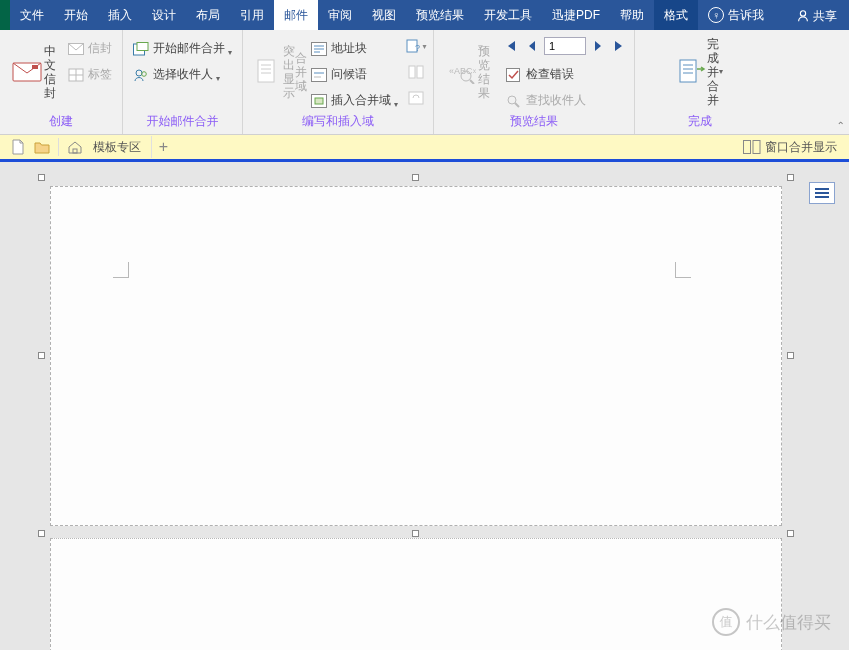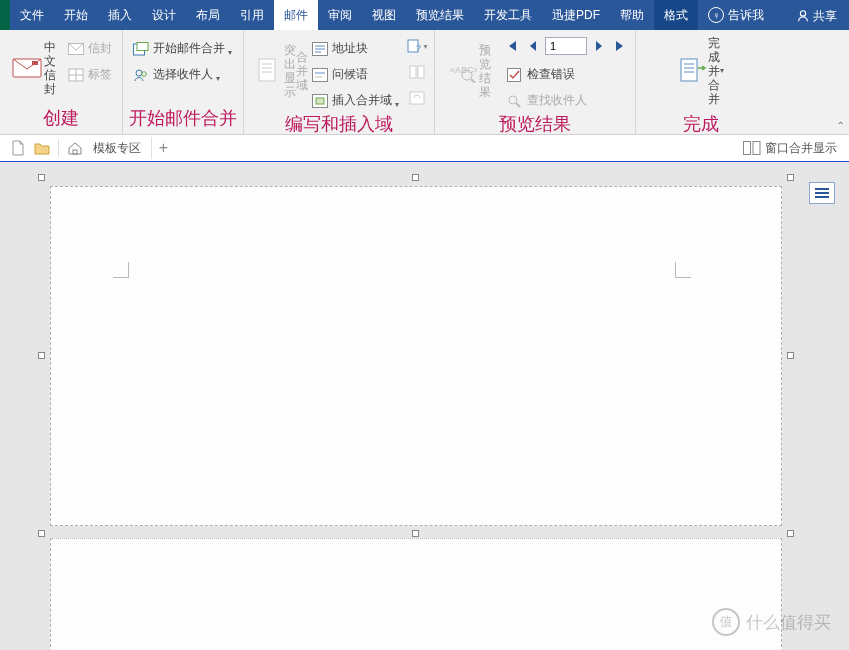--- a/index.html
+++ b/index.html
@@ -11,40 +11,40 @@
 .tabbar .tab.active { background: #fff; color: #2a569a; }
 .tabbar .tab.format { background: #174689; text-align: right; }
 .tabbar .spacer { flex: 1; }
 .tabbar .help-icon { width: 16px; height: 16px; border: 1.5px solid #fff; border-radius: 50%; display: flex; align-items: center; justify-content: center; font-size: 11px; margin-right: 4px; }
 .tabbar .share { display: flex; align-items: center; padding: 16px 12px; }
 .tabbar .share svg { margin-right: 3px; }
 
 .ribbon { height: 105px; background: #f1f1f1; border-bottom: 1px solid #d0d0d0; display: flex; font-size: 12px; color: #444; }
 .group { border-right: 1px solid #d6d6d6; display: flex; flex-direction: column; padding: 3px 6px 0 6px; }
 .group-body { flex: 1; display: flex; }
-.group-label { text-align: center; font-size: 18px; color: #be185d; padding: 3px 0 4px 0; }
+.group-label { text-align: center; font-size: 12px; color: #8b5cf6; padding: 3px 0 4px 0; }
 
 .big-btn { display: flex; flex-direction: row; align-items: center; justify-content: flex-start; padding: 3px 6px; width: 58px; text-align: center; line-height: 14px; cursor: pointer; }
 .big-btn .ic { width: 32px; height: 32px; display: flex; align-items: center; justify-content: center; margin-bottom: 2px; }
 .big-btn.disabled { color: #aaa; }
 
 .small-btn-col { display: flex; flex-direction: column; justify-content: flex-start; gap: 4px; padding-top: 2px; }
 .small-btn { display: flex; align-items: flex-end; height: 22px; padding: 0 4px; cursor: pointer; white-space: nowrap; }
 .small-btn .ic { width: 16px; height: 16px; margin-right: 4px; display: inline-flex; align-items: center; justify-content: center; }
 .small-btn .drop { margin-left: 3px; font-size: 8px; color: #666; }
 .small-btn.disabled { color: #aaa; }
 
 .icon-only-col { display: flex; flex-direction: column; gap: 4px; padding-top: 2px; padding-left: 3px; }
 .icon-only { width: 22px; height: 22px; display: flex; align-items: center; justify-content: center; cursor: pointer; }
 
 .nav-row { display: flex; align-items: center; gap: 3px; height: 22px; }
 .nav-row .navbtn { width: 18px; height: 18px; display: flex; align-items: center; justify-content: center; cursor: pointer; color: #2a569a; }
 .nav-row input { width: 42px; height: 18px; border: 1px solid #aab; font-size: 11px; padding: 0 4px; }
 
-.subbar { height: 27px; background: #ffffff; border-bottom: 1px solid #1d4ed8; display: flex; align-items: center; font-size: 12px; color: #555; padding: 0 6px; }
+.subbar { height: 27px; background: #fef9c3; border-bottom: 3px solid #1d4ed8; display: flex; align-items: center; font-size: 12px; color: #555; padding: 0 6px; }
 .subbar .sb-btn { width: 24px; height: 22px; display: flex; align-items: center; justify-content: center; cursor: pointer; }
 .subbar .sb-text { padding: 0 6px; cursor: pointer; }
 .subbar .plus { width: 24px; height: 22px; display: flex; align-items: center; justify-content: center; font-size: 16px; color: #888; cursor: pointer; border-left: 1px solid #e0e0e0; margin-left: 4px; }
 .subbar .spacer { flex: 1; }
 .subbar .right-item { display: flex; align-items: center; padding: 0 6px; cursor: pointer; }
 
 .canvas { position: absolute; top: 162px; left: 0; right: 0; bottom: 0; background: #e6e6e6; overflow: hidden; }
 .page-frame { position: absolute; left: 42px; top: 16px; width: 748px; height: 472px; }
 .page { position: absolute; left: 8px; top: 8px; right: 8px; height: 340px; background: #fdfdfd; border: 1px dashed #b0b0b0; }
 .page2 { position: absolute; left: 8px; top: 360px; right: 8px; height: 200px; background: #fdfdfd; border: 1px dashed #b0b0b0; border-top: none; }

